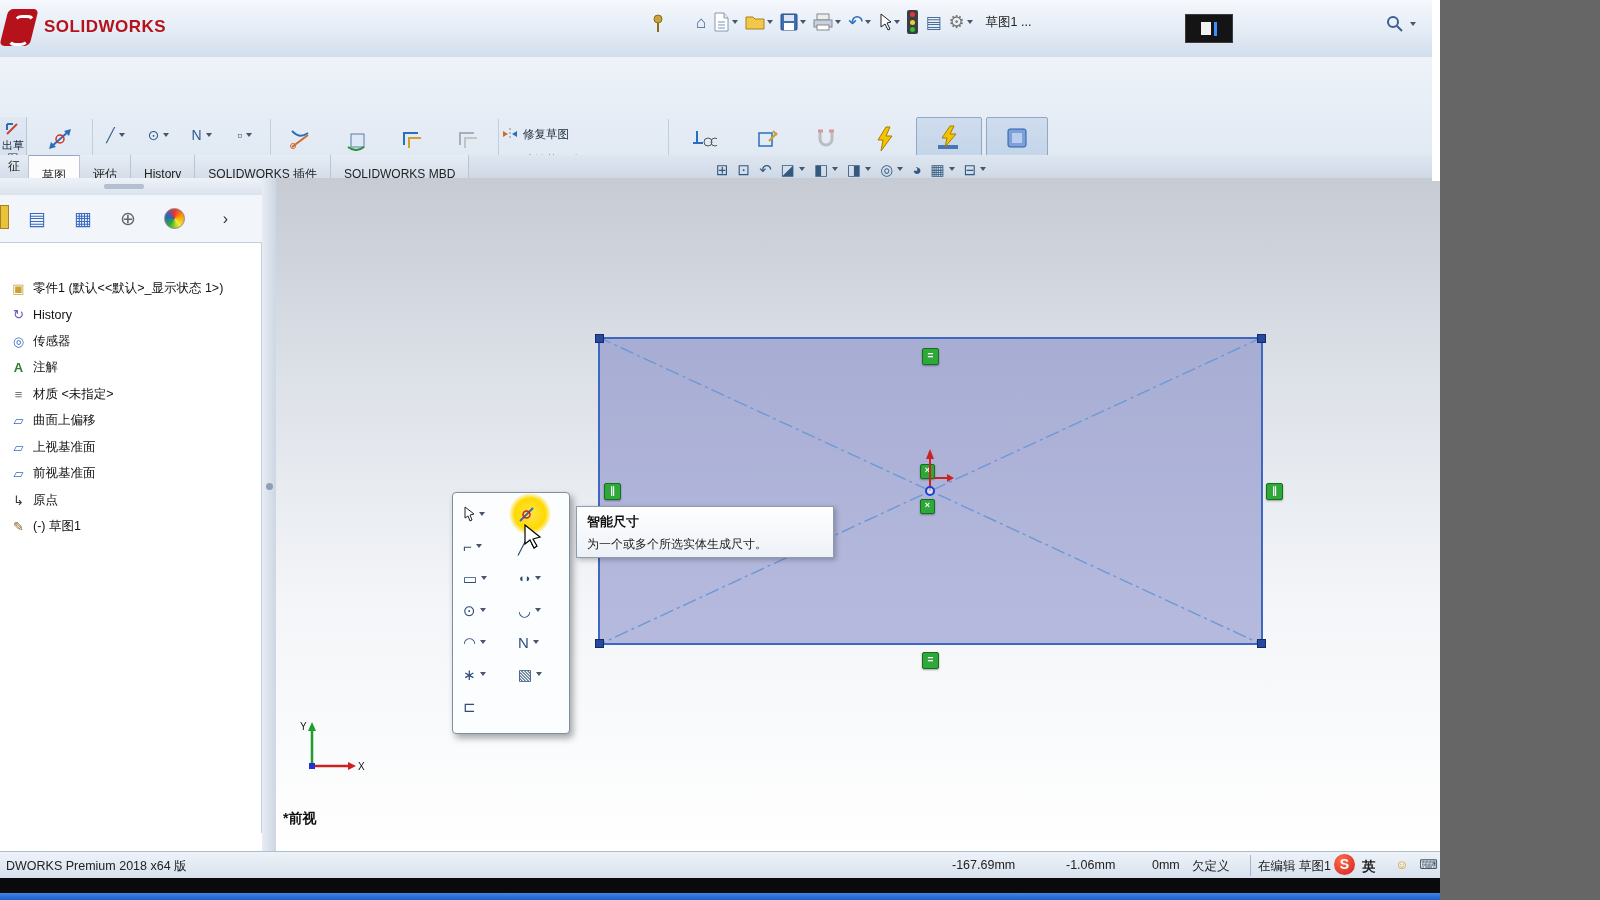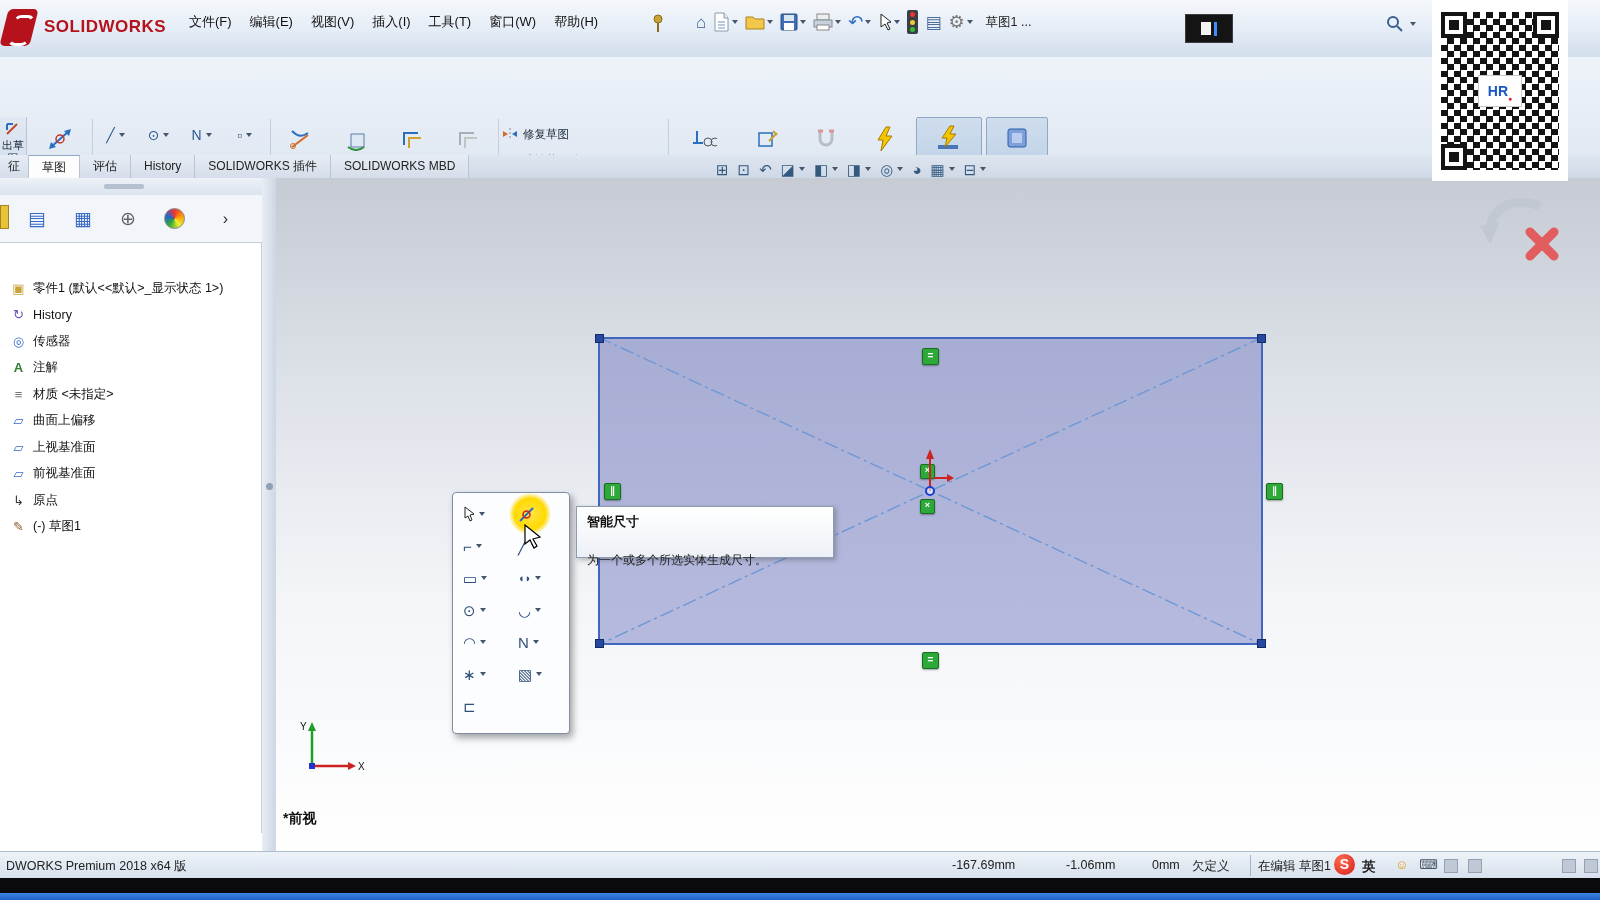--- a/index.html
+++ b/index.html
@@ -1,16 +1,16 @@
 <!DOCTYPE html>
 <html><head>
 <meta charset="utf-8">
 <style>
   html,body{margin:0;padding:0;background:#666;}
-  #app{position:relative;width:1600px;height:900px;overflow:hidden;background:#fff;
+  #app{position:relative;width:1440px;height:900px;overflow:hidden;background:#fff;
        font-family:"Liberation Sans","DejaVu Sans",sans-serif;user-select:none;}
   .abs{position:absolute;}
   .g{display:inline-block;text-align:center;line-height:1;}
   .dd{display:inline-block;width:0;height:0;border-left:3.5px solid transparent;
       border-right:3.5px solid transparent;border-top:4px solid #46566c;vertical-align:middle;margin-left:2px;}
   
   .menubar{left:0;top:0;width:1600px;height:57px;
     background:linear-gradient(#f5f8fc 0%,#e4ecf6 55%,#d2deec 100%);border-bottom:1px solid #b7c4d6;}
   .logo-s{left:4px;top:9px;width:30px;height:37px;background:#b5121b;transform:skewX(-14deg);border-radius:5px;}
   .logo-s:after{content:"";position:absolute;left:7px;top:6px;width:16px;height:25px;border:3px solid #fff;
@@ -43,21 +43,21 @@
     border-right:1px solid #b9c6d8;}
   .exitbtn .vl{width:24px;text-align:center;word-break:break-all;line-height:13px;margin-top:2px;}
   .toolgrid{position:absolute;left:94px;top:64px;display:grid;grid-template-columns:repeat(4,43px);
     grid-auto-rows:28px;align-items:center;}
   .tcell{display:flex;align-items:center;justify-content:center;gap:2px;font-size:14px;color:#2f5a8f;}
   .mgroup{position:absolute;left:502px;top:64px;width:160px;}
   .mrow{display:flex;align-items:center;height:26px;font-size:11.5px;color:#1c2a3a;gap:5px;white-space:nowrap;}
   
   .ftabs{left:0;top:155px;width:1600px;height:23px;background:linear-gradient(#dee6f0,#cfd9e6);
     border-bottom:1px solid #aab7c7;display:flex;}
-  .ftab{padding:0 13px;line-height:22px;font-size:12px;color:#222;border-right:1px solid #b9c4d4;
+  .ftab{padding:8px 13px;line-height:22px;font-size:12px;color:#222;border-right:1px solid #b9c4d4;
     background:linear-gradient(#e7edf5,#d4dde9);}
   .ftab.partial{padding:0 8px;}
   .ftab.active{background:#fdfdfe;border-top:1px solid #8fa8c8;}
   .headsup{left:716px;top:158px;display:flex;align-items:center;gap:9px;height:22px;}
   .hu{font-size:15px;color:#33597f;display:flex;align-items:center;gap:2px;}
   
   .gripstrip{left:0;top:178px;width:262px;height:17px;background:linear-gradient(#eef2f8,#dbe3ee);
     border-bottom:1px solid #c5cfdc;}
   .grip{left:104px;top:184px;width:40px;height:5px;border-radius:2px;background:#b4c0d0;}
   .paneltabs{left:0;top:195px;width:262px;height:48px;background:#f2f5f9;border-bottom:1px solid #c5cfdc;
@@ -88,21 +88,21 @@
   .palette{left:452px;top:492px;width:118px;height:242px;background:#fcfdfe;border:1px solid #7e8fa6;
     border-radius:4px;box-shadow:3px 4px 7px rgba(0,0,0,.35);padding:5px 3px;box-sizing:border-box;z-index:5;}
   .prow{display:flex;}
   .pcell{position:relative;width:55px;height:32px;display:flex;align-items:center;padding-left:7px;
     box-sizing:border-box;gap:2px;font-size:15px;color:#2f4f78;}
   .halo{position:absolute;left:-2px;top:-5px;width:42px;height:42px;border-radius:50%;
     background:radial-gradient(circle,#ffe44d 0%,#ffd900 52%,rgba(255,217,0,0) 72%);}
   .tooltip{left:576px;top:506px;width:258px;height:52px;background:linear-gradient(#ffffff,#edf1f7);
     border:1px solid #8e9dae;box-shadow:2px 2px 5px rgba(0,0,0,.25);padding:6px 10px;box-sizing:border-box;z-index:6;}
   .tt-title{font-size:13px;font-weight:bold;color:#111;}
-  .tt-body{font-size:12px;color:#222;margin-top:21px;}
+  .tt-body{font-size:12px;color:#222;margin-top:5px;}
   .cursor{z-index:40;}
   .viewlabel{left:283px;top:810px;font-size:14px;font-weight:700;color:#111;}
   
   .sheetbar{left:0;top:833px;width:1600px;height:18px;background:#cdd5e0;border-top:1px solid #aeb9c8;display:flex;}
   .snav{width:16px;height:16px;margin:1px 1px 0 1px;background:linear-gradient(#eef2f7,#d4dce6);
     border:1px solid #a9b5c4;}
   .stab{padding:0 13px;line-height:17px;font-size:12px;color:#222;border-right:1px solid #aeb9c8;
     background:#cdd5e0;}
   .stab.active{background:#f7f9fb;font-weight:bold;}
   
@@ -133,29 +133,20 @@
 </style>
 </head>
 <body>
 
 <div id="app">
 
   
   <div class="menubar abs">
     <div class="logo-s abs"></div>
     <div class="logo-text abs">SOLIDWORKS</div>
-    <div class="menus abs">
-      <span class="menu-item">文件(F)</span>
-      <span class="menu-item">编辑(E)</span>
-      <span class="menu-item">视图(V)</span>
-      <span class="menu-item">插入(I)</span>
-      <span class="menu-item">工具(T)</span>
-      <span class="menu-item">窗口(W)</span>
-      <span class="menu-item">帮助(H)</span>
-    </div>
     <svg class="abs" style="left:650px;top:13px" width="16" height="20">
       <circle cx="8" cy="6" r="4" fill="#c9a43a" stroke="#8a6d1c"></circle>
         <path d="M8 10 V19" stroke="#8a6d1c" stroke-width="2"></path>
     </svg>
     <div class="qtools abs">
       <span class="qi g">⌂</span>
       <span class="qi">
         <svg width="17" height="20">
             <path d="M2 1h9l4 5v13H2z" fill="#fff" stroke="#8a97a8"></path>
             <path d="M11 1v5h4" fill="#e8eef6" stroke="#8a97a8"></path>

